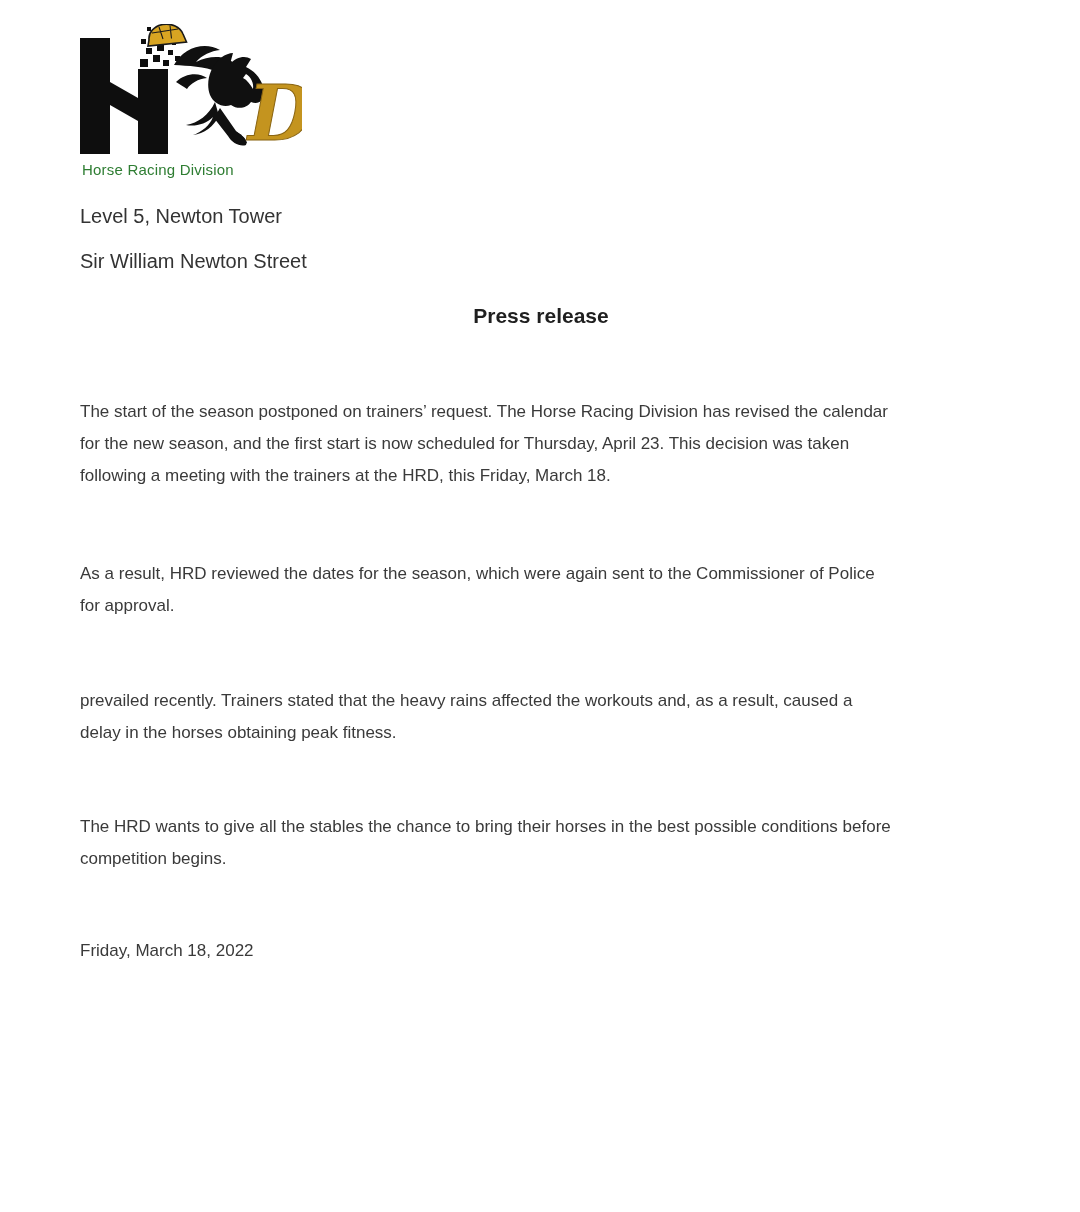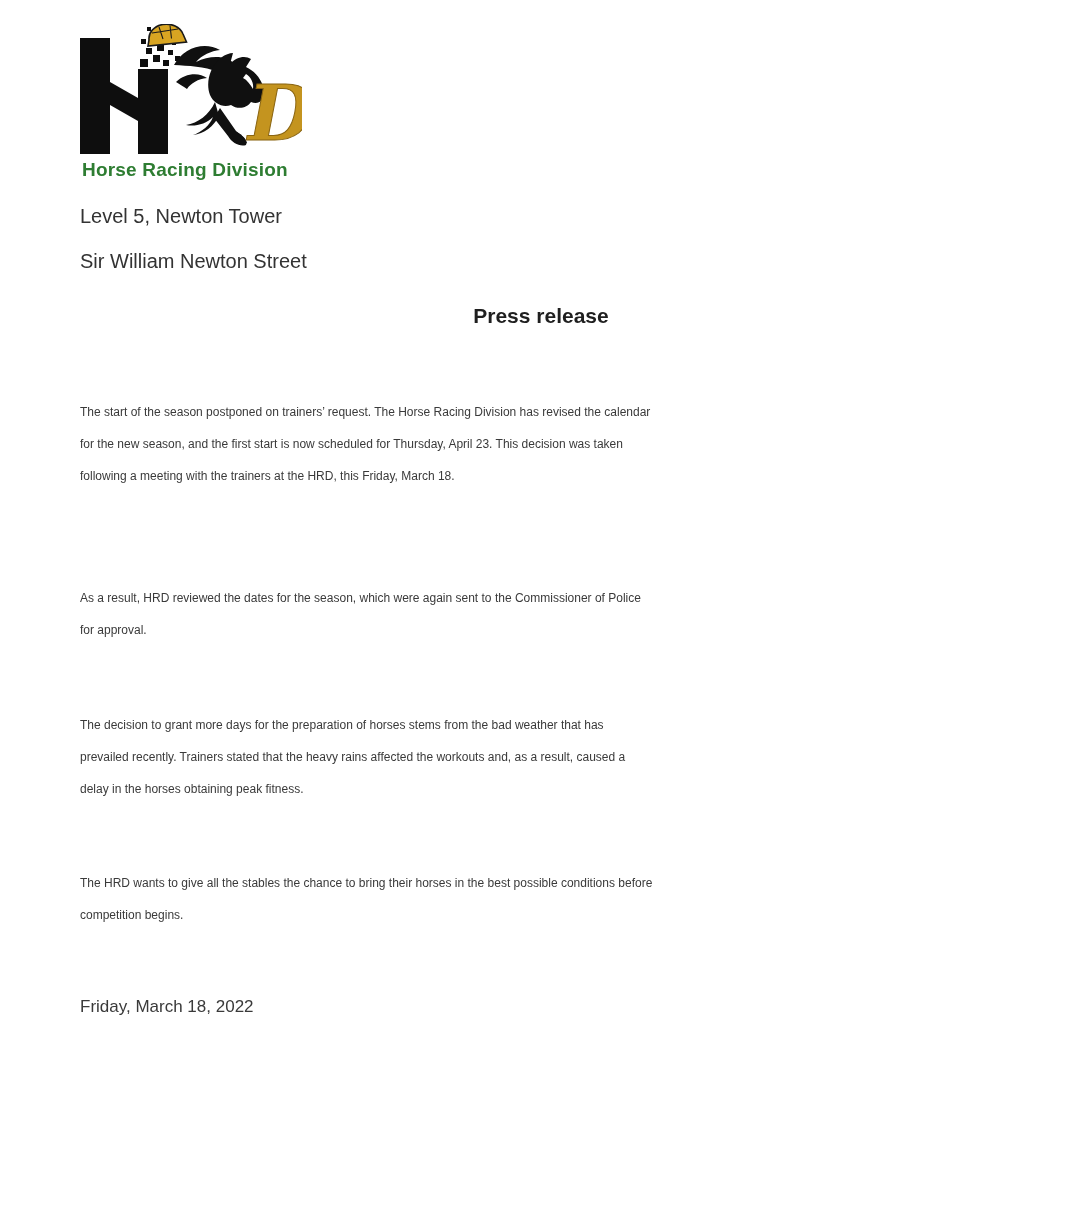--- a/index.html
+++ b/index.html
@@ -23,23 +23,23 @@
     width: 222px;
     height: 132px;
   }
   .logo-block svg {
     display: block;
     width: 222px;
     height: 132px;
   }
   .org-name {
     margin: 2px 0 0 2px;
-    font-size: 19px;
+    font-size: 15px;
     line-height: 23px;
-    font-weight: 700;
+    font-weight: 400;
     color: #2e7d32;
     letter-spacing: 0.2px;
   }
   .addr {
     margin: 26px 0 0 0;
     font-size: 20px;
     line-height: 19px;
     color: #333333;
   }
   .doc-title {
@@ -47,30 +47,30 @@
     font-size: 21px;
     line-height: 21px;
     font-weight: 700;
     text-align: center;
     color: #1f1f1f;
     
     width: 922px;
   }
   .body-para {
     margin: 0;
-    font-size: 12px;
+    font-size: 17px;
     line-height: 32px;
     color: #3a3a3a;
   }
   .body-para .line {
     display: block;
     white-space: nowrap;
   }
   .gap-title-p1 { margin-top: 70px; }
-  .gap-p1-p2   { margin-top: 90px; }
+  .gap-p1-p2   { margin-top: 66px; }
   .gap-p2-p3   { margin-top: 63px; }
   .gap-p3-p4   { margin-top: 62px; }
   .date-line {
     margin: 60px 0 0 0;
     font-size: 17px;
     line-height: 32px;
     color: #3a3a3a;
   }
 </style>
 </head>
@@ -132,21 +132,20 @@
       <span class="line">for the new season, and the first start is now scheduled for Thursday, April 23. This decision was taken</span>
       <span class="line">following a meeting with the trainers at the HRD, this Friday, March 18.</span>
     </p>
 
     <p class="body-para gap-p1-p2">
       <span class="line">As a result, HRD reviewed the dates for the season, which were again sent to the Commissioner of Police</span>
       <span class="line">for approval.</span>
     </p>
 
     <p class="body-para gap-p2-p3">
-      <span class="line">The decision to grant more days for the preparation of horses stems from the bad weather that has</span>
       <span class="line">prevailed recently. Trainers stated that the heavy rains affected the workouts and, as a result, caused a</span>
       <span class="line">delay in the horses obtaining peak fitness.</span>
     </p>
 
     <p class="body-para gap-p3-p4">
       <span class="line">The HRD wants to give all the stables the chance to bring their horses in the best possible conditions before</span>
       <span class="line">competition begins.</span>
     </p>
 
     <p class="date-line">Friday, March 18, 2022</p>

